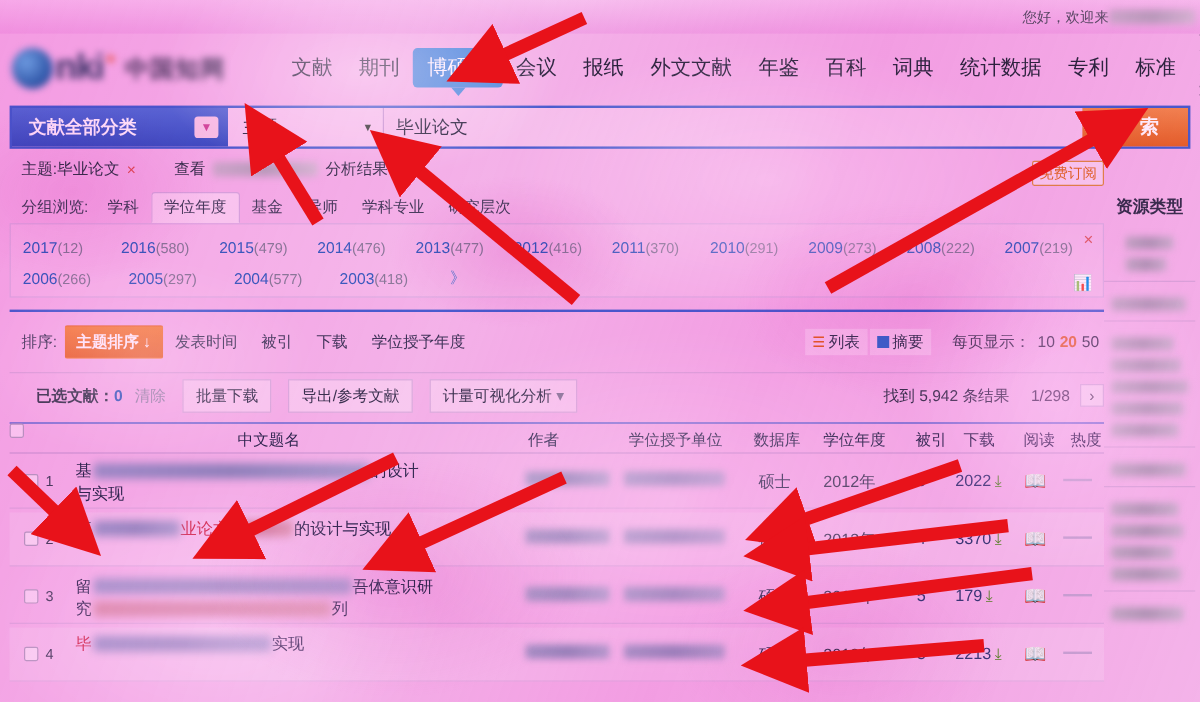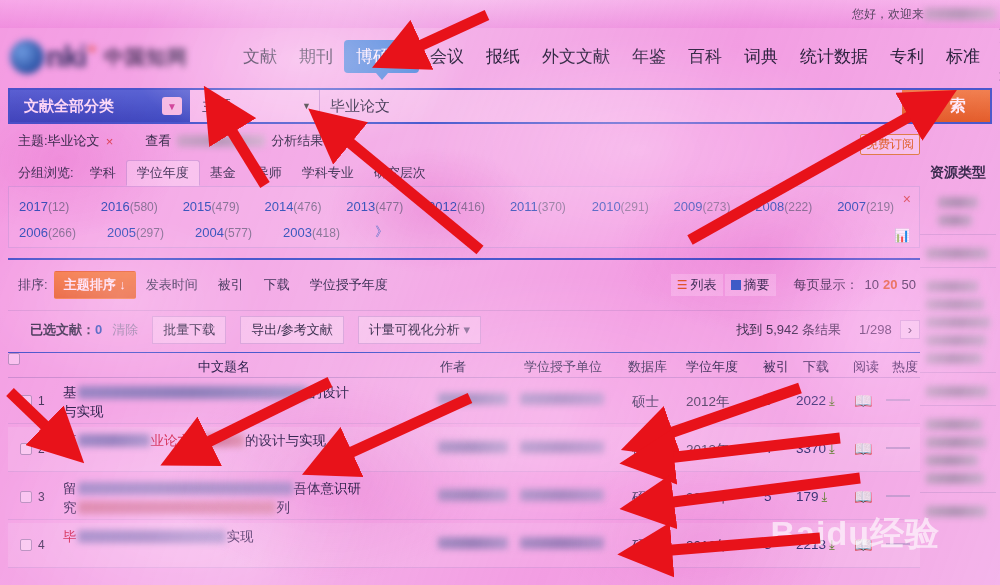--- a/index.html
+++ b/index.html
@@ -556,21 +556,20 @@
         <span class="rowdb">硕士</span>
         <span class="rowyear">2013年</span>
         <span class="rowcite">3</span>
         <span class="rowdl"><span>2213</span><span class="dlicon">⤓</span></span>
         <span class="rowread">📖</span>
         <span class="rowhot"></span>
       </div>
     </div>
 
   <div class="wm">
-    <div class="big">Baidu经验</div>
   </div>
 
   <div class="tint tint-a"></div>
   <div class="tint tint-b"></div>
   <div class="tint tint-c"></div>
 
   <svg class="arrows" width="1000" height="585" viewBox="0 0 1000 585">
     <defs>
       <marker id="ah" markerWidth="5" markerHeight="5" refX="2.2" refY="2.5" orient="auto">
         <path d="M0,0 L5,2.5 L0,5 z" fill="#e8121a"></path>

